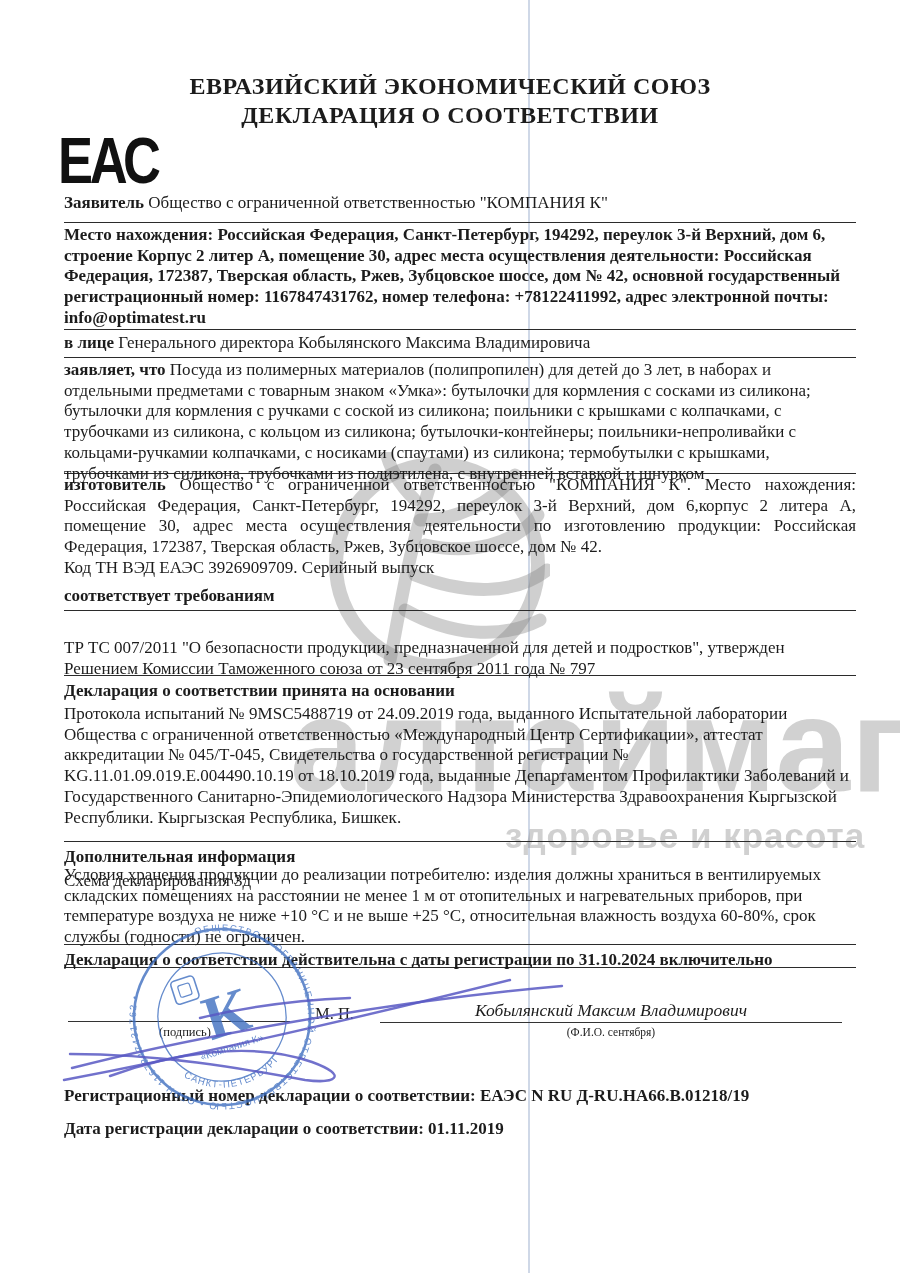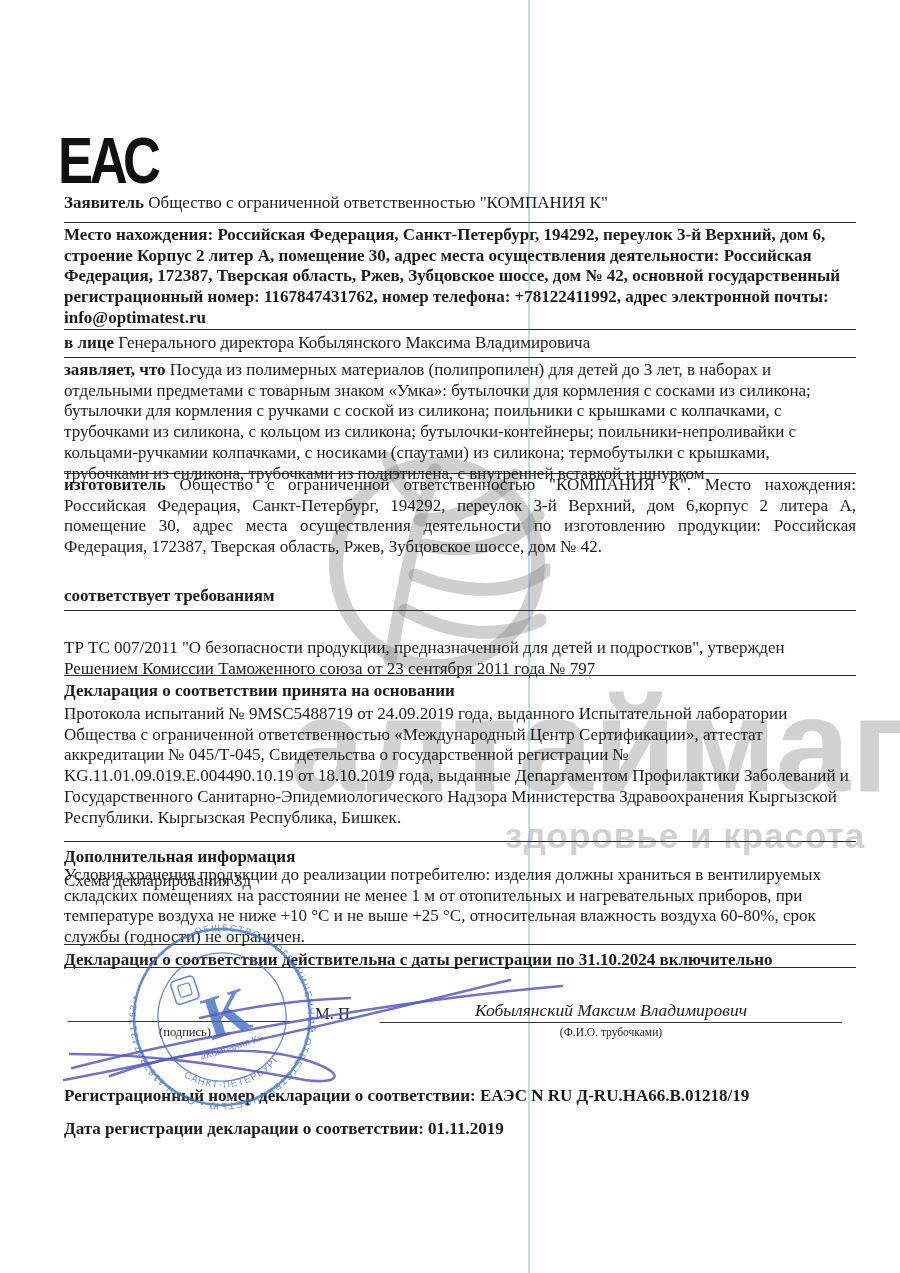--- a/index.html
+++ b/index.html
@@ -70,20 +70,22 @@
       <path d="M 91 123 C 141 143, 191 143, 223 118"></path>
       <path d="M 81 158 C 126 183, 176 188, 216 168"></path>
       <path d="M 91 48 C 71 28, 61 8, 61 -12"></path>
     </g>
   </g>
 </svg>
 <div id="wm-brand" class="abs">алтаймаг</div>
 <div id="wm-tagline" class="abs">здоровье и красота</div>
 
 <div id="title" class="abs">
+  <div>ЕВРАЗИЙСКИЙ ЭКОНОМИЧЕСКИЙ СОЮЗ</div>
+  <div>ДЕКЛАРАЦИЯ О СООТВЕТСТВИИ</div>
 </div>
 <div id="eac" class="abs">ЕАС</div>
 
 <div id="applicant" class="abs sec para">
   <span class="lbl">Заявитель</span>
   <span>Общество с ограниченной ответственностью "КОМПАНИЯ К"</span>
 </div>
 <div class="hr" style="top:222px"></div>
 
 <div id="location" class="abs sec para">Место нахождения: Российская Федерация, Санкт-Петербург, 194292, переулок 3-й Верхний, дом 6, строение Корпус 2 литер А, помещение 30, адрес места осуществления деятельности: Российская Федерация, 172387, Тверская область, Ржев, Зубцовское шоссе, дом № 42, основной государственный регистрационный номер: 1167847431762, номер телефона: +78122411992, адрес электронной почты: info@optimatest.ru</div>
@@ -99,20 +101,21 @@
   <span class="lbl">заявляет, что</span>
   <span>Посуда из полимерных материалов (полипропилен) для детей до 3 лет,  в наборах и отдельными предметами с товарным знаком «Умка»: бутылочки для кормления с сосками из силикона; бутылочки для кормления с ручками с соской из силикона; поильники с крышками с колпачками, с трубочками из силикона, с кольцом из силикона; бутылочки-контейнеры; поильники-непроливайки с кольцами-ручкамии колпачками, с носиками (спаутами) из силикона; термобутылки с крышками, трубочками из силикона, трубочками из полиэтилена, с внутренней вставкой и шнурком</span>
 </div>
 <div class="hr" style="top:473px"></div>
 
 <div id="manufblock" class="abs sec">
   <div class="para just">
     <span class="lbl">изготовитель</span>
     <span>Общество с ограниченной ответственностью "КОМПАНИЯ К". Место нахождения: Российская Федерация, Санкт-Петербург, 194292, переулок 3-й Верхний, дом 6,корпус 2 литера А, помещение 30, адрес места осуществления деятельности по изготовлению продукции: Российская Федерация, 172387, Тверская область, Ржев, Зубцовское шоссе, дом № 42.</span>
   </div>
+  <div class="para">Код ТН ВЭД ЕАЭС 3926909709. Серийный выпуск</div>
 </div>
 <div class="hr" style="top:610px"></div>
 
 <div id="complies-label" class="abs sec para lbl">соответствует требованиям</div>
 <div id="complies-text" class="abs sec para">ТР ТС 007/2011 "О безопасности продукции, предназначенной для детей и подростков", утвержден Решением Комиссии Таможенного союза от 23 сентября 2011 года № 797</div>
 <div class="hr" style="top:675px"></div>
 
 <div id="basis-label" class="abs sec para lbl">Декларация о соответствии принята на основании</div>
 <div id="basis-text" class="abs sec para">Протокола испытаний № 9MSC5488719 от 24.09.2019 года, выданного Испытательной лаборатории Общества с ограниченной ответственностью «Международный Центр Сертификации», аттестат аккредитации № 045/Т-045, Свидетельства о государственной регистрации № KG.11.01.09.019.Е.004490.10.19 от 18.10.2019 года, выданные Департаментом Профилактики Заболеваний и Государственного Санитарно-Эпидемиологического Надзора Министерства Здравоохранения Кыргызской Республики. Кыргызская Республика, Бишкек.</div>
 <div id="scheme" class="abs sec para">Схема декларирования 3д</div>
@@ -123,21 +126,21 @@
 <div class="hr" style="top:944px"></div>
 
 <div id="validity" class="abs sec para">Декларация о соответствии  действительна с даты регистрации по 31.10.2024 включительно</div>
 <div class="hr" style="top:967px"></div>
 
 <div id="sig-line-left" class="abs"></div>
 <div id="sig-caption" class="abs">(подпись)</div>
 <div id="mp" class="abs">М. П.</div>
 <div id="sig-line-right" class="abs"></div>
 <div id="fio" class="abs">Кобылянский Максим Владимирович</div>
-<div id="fio-caption" class="abs">(Ф.И.О. трубочками)</div>
+<div id="fio-caption" class="abs">(Ф.И.О. сентября)</div>
 
 <div id="regnum" class="abs sec">Регистрационный номер декларации о соответствии: ЕАЭС N RU Д-RU.НА66.В.01218/19</div>
 <div id="regdate" class="abs sec">Дата регистрации декларации о соответствии: 01.11.2019</div>
 
 <svg id="stamp" class="abs" width="214" height="214" viewBox="0 0 214 214" xmlns="http://www.w3.org/2000/svg" xmlns:xlink="http://www.w3.org/1999/xlink">
   <defs>
     <path id="ringPath" d="M 107 21 A 86 86 0 1 1 106.9 21"></path>
     <path id="cityPath" d="M 52 152 A 72 72 0 0 0 162 152"></path>
   </defs>
   <g transform="rotate(-18 107 107)" stroke="#3f6fc0" fill="#3f6fc0">

